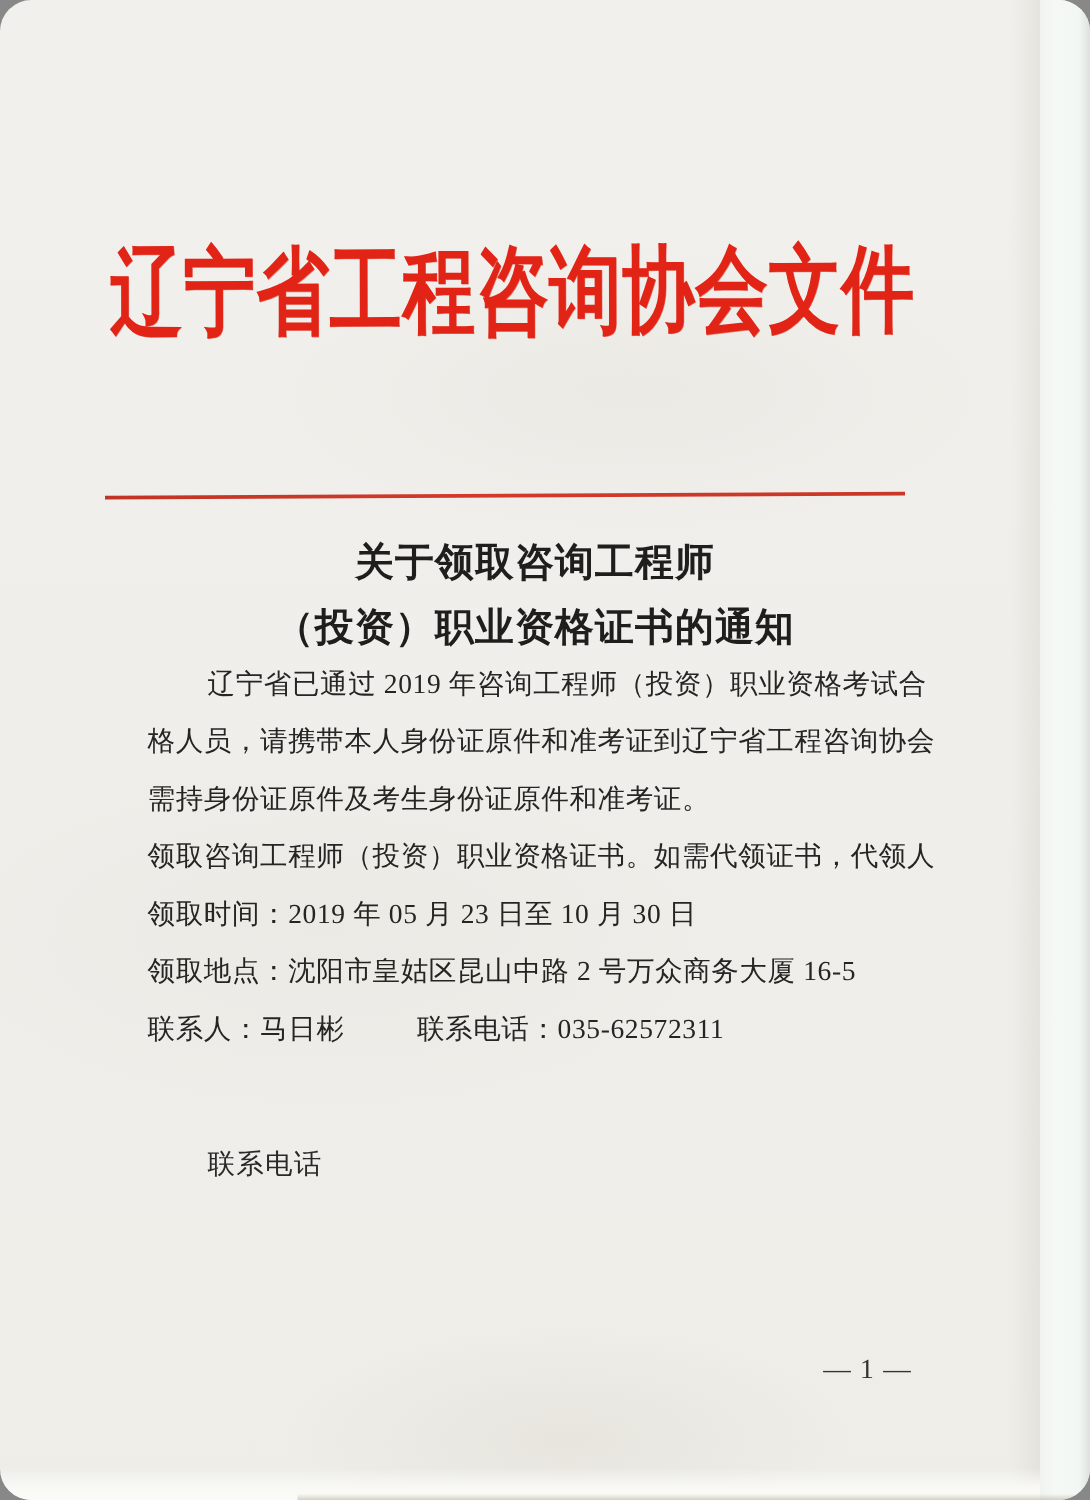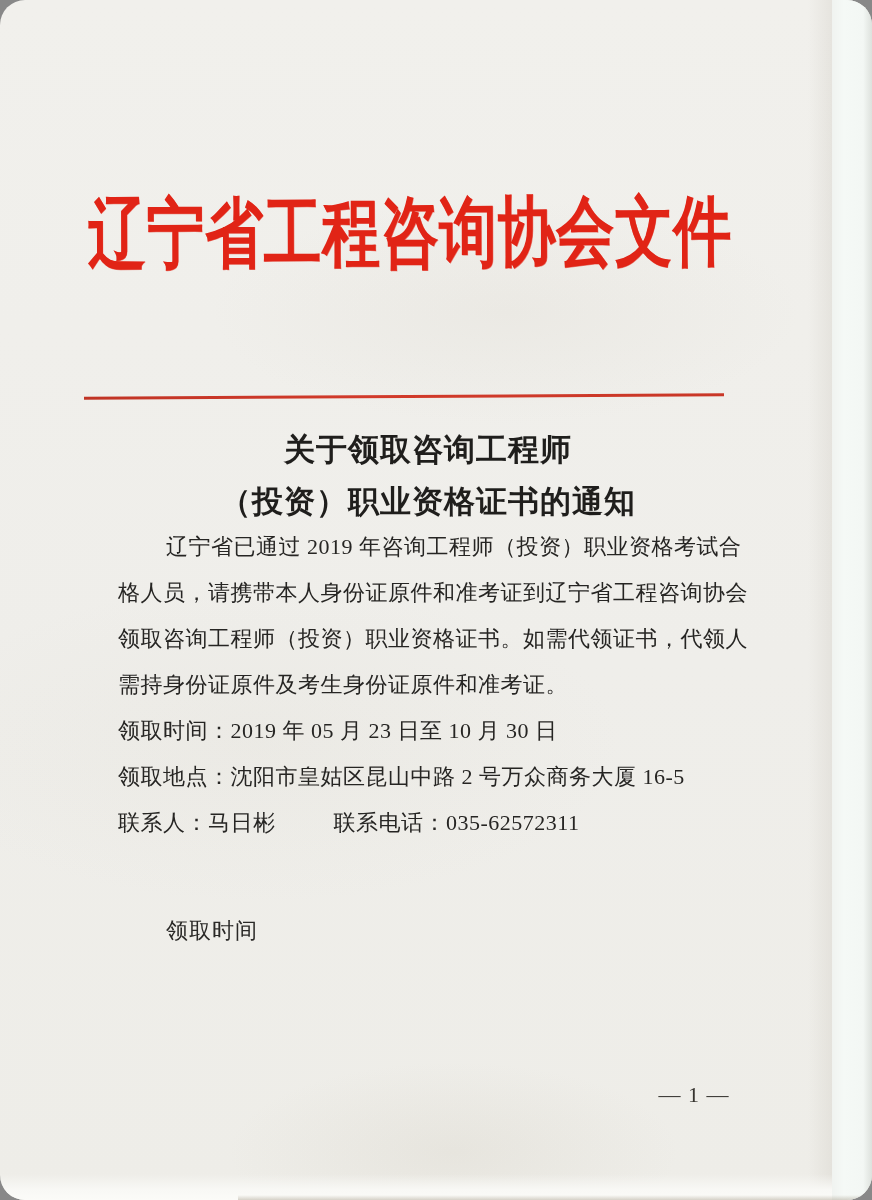--- a/index.html
+++ b/index.html
@@ -121,30 +121,30 @@
   <div class="red-divider"></div>
 
   <div class="doc-title">
     <div>关于领取咨询工程师</div>
     <div>（投资）职业资格证书的通知</div>
   </div>
 
   <div class="doc-body">
     <div class="line indent">辽宁省已通过 2019 年咨询工程师（投资）职业资格考试合</div>
     <div class="line">格人员，请携带本人身份证原件和准考证到辽宁省工程咨询协会</div>
+    <div class="line">需持身份证原件及考生身份证原件和准考证。</div>
     <div class="line">领取咨询工程师（投资）职业资格证书。如需代领证书，代领人</div>
-    <div class="line">需持身份证原件及考生身份证原件和准考证。</div>
     <div class="line">领取时间：2019 年 05 月 23 日至 10 月 30 日</div>
     <div class="line">领取地点：沈阳市皇姑区昆山中路 2 号万众商务大厦 16-5</div>
     <div class="line">
       <span>联系人：马日彬</span><span class="contact-phone-span">联系电话：035-62572311</span>
     </div>
   </div>
 
-  <div class="closing">领取时间</div>
+  <div class="closing">联系电话</div>
 
   <div class="page-number">— 1 —</div>
 
   <div class="scan-shadow-right"></div>
   <div class="scan-strip-right"></div>
   <div class="scan-strip-bottom"></div>
   <div class="scan-edge-bottom"></div>
 
 </div>
 

